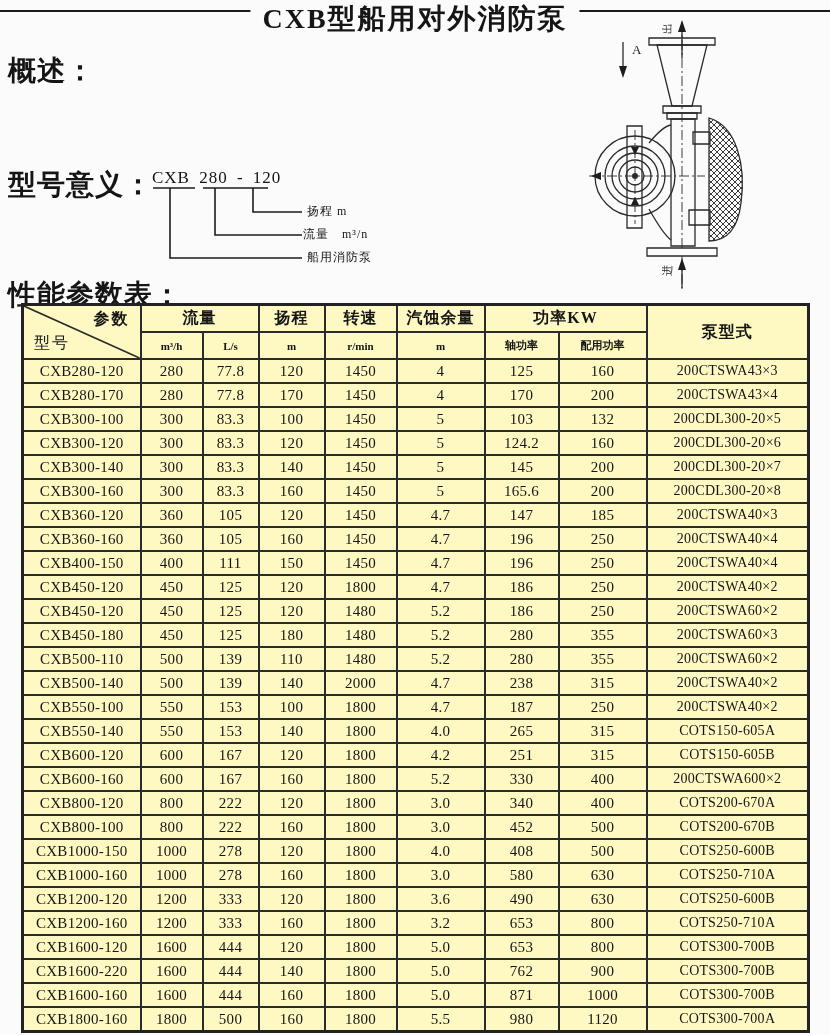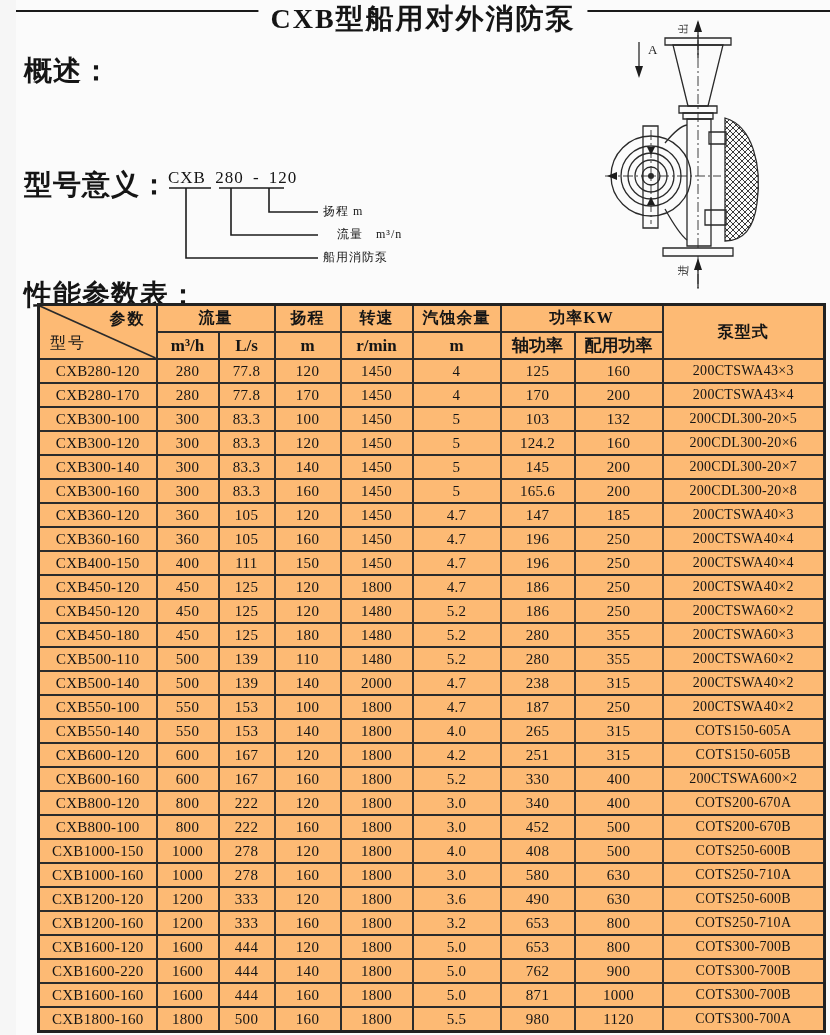--- a/index.html
+++ b/index.html
@@ -4,56 +4,56 @@
 <style>
   html,body{margin:0;padding:0;}
   body{
     width:830px;height:1035px;
     background:#f6f6f6;
     font-family:"Liberation Serif","DejaVu Serif",serif;
     color:#151515;
     position:relative;
     overflow:hidden;
   }
-  .page{position:absolute;inset:0;background:#fbfbfb;margin-left:16px;}
+  .page{position:absolute;inset:0;background:#fbfbfb;}
   .top-rule{position:absolute;top:10px;left:0;width:830px;height:2px;background:#1a1a1a;}
   .doc-title{
     position:absolute;top:0;left:50%;transform:translateX(-50%);
     margin:0;padding:0 12px;background:#fbfbfb;
     font-size:28px;font-weight:bold;letter-spacing:2px;white-space:nowrap;
   }
   .sec-heading{position:absolute;margin:0;font-size:28px;font-weight:bold;letter-spacing:1px;}
   #overview-heading{top:52px;left:8px;}
   #overview-body{
     position:absolute;top:80px;left:8px;width:540px;margin:0;
     font-size:19px;line-height:27px;text-indent:2em;text-align:justify;letter-spacing:1.5px;
   }
   #model-heading{top:166px;left:8px;}
   .model-code{
     position:absolute;top:168px;left:152px;font-size:17px;letter-spacing:1px;word-spacing:4px;
   }
   .model-lines{position:absolute;top:185px;left:140px;}
   .model-label{position:absolute;font-size:12px;white-space:nowrap;letter-spacing:1px;}
   #label-head{top:203px;left:307px;}
-  #label-flow{top:226px;left:321px;text-align:right;}
+  #label-flow{top:226px;left:303px;text-align:right;}
   #label-pump{top:249px;left:307px;}
   .pump-drawing{position:absolute;top:8px;left:585px;}
   #table-heading{top:276px;left:8px;}
   .perf-table{
     position:absolute;top:303px;left:21px;width:789px;
     border-collapse:collapse;table-layout:fixed;
     border:3px solid #222;
-    background:#fdba74;
+    background:#fef9c3;
   }
   .perf-table th,.perf-table td{
     border:2px solid #2b2b2b;text-align:center;vertical-align:middle;
     padding:0;overflow:hidden;white-space:nowrap;
   }
   .perf-table thead th{height:25px;font-size:16px;font-weight:bold;letter-spacing:1px;}
-  .perf-table thead .unit-row th{font-size:17px;font-weight:bold;letter-spacing:0;border-radius:13px;}
+  .perf-table thead .unit-row th{font-size:11px;font-weight:bold;letter-spacing:0;border-radius:13px;}
   .perf-table tbody td{height:22px;font-size:15px;letter-spacing:0.3px;}
   .perf-table tbody td:last-child{font-size:14px;}
   .corner-cell{position:relative;}
   .corner-cell svg{position:absolute;inset:0;width:100%;height:100%;}
   .corner-top{position:absolute;top:3px;right:10px;font-size:16px;font-weight:bold;letter-spacing:2px;}
   .corner-bottom{position:absolute;bottom:4px;left:10px;font-size:16px;font-weight:normal;letter-spacing:2px;}
   svg line,svg path,svg rect,svg circle,svg polygon{vector-effect:non-scaling-stroke;}
 </style>
 </head>
 <body>

